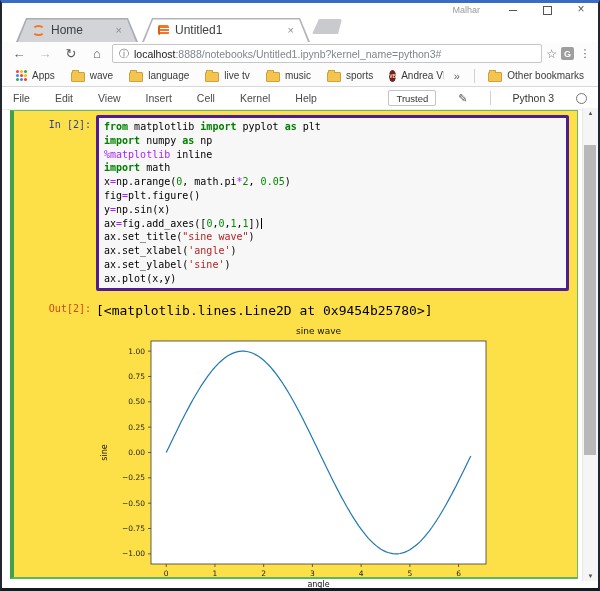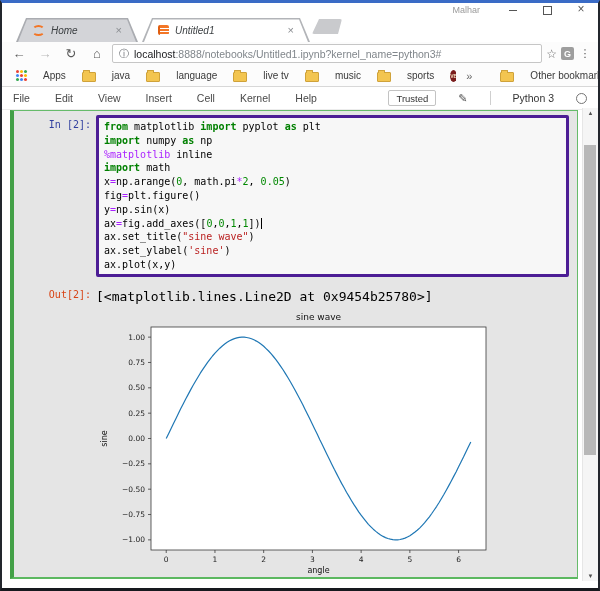--- a/index.html
+++ b/index.html
@@ -12,59 +12,59 @@
   .winbtn .mini{display:inline-block;width:8px;height:1px;background:#555;vertical-align:middle;}
   .winbtn .maxi{display:inline-block;width:7px;height:7px;border:1px solid #555;vertical-align:middle;}
   
   .tabstrip{height:26px;display:flex;align-items:flex-end;background:#fff;}
   .tab{position:relative;height:24px;}
   .tab .shape{position:absolute;inset:0;clip-path:polygon(0 100%,10px 0,calc(100% - 10px) 0,100% 100%);}
   .tab .shape.inner{clip-path:polygon(2px 100%,11px 1.5px,calc(100% - 11px) 1.5px,calc(100% - 2px) 100%);}
   .tab.inactive .outer{background:#aaacb1;} .tab.inactive .inner{background:#d3d4d8;}
   .tab.active .outer{background:#b2b4b8;} .tab.active .inner{background:#ffffff;}
   .tabc{position:relative;display:flex;align-items:center;height:100%;padding:0 16px;gap:6px;}
-  .tab-label{font-size:10px;color:#3c4043;white-space:nowrap;overflow:hidden;flex:1;font-style:italic;}
+  .tab-label{font-size:12px;color:#3c4043;white-space:nowrap;overflow:hidden;flex:1;}
   .tab-close{font-size:11px;color:#8a8d91;line-height:10px;}
   .jlogo{width:9px;height:7px;border:2.5px solid #f37626;border-left-color:transparent;border-right-color:transparent;border-radius:50%;box-sizing:content-box;}
   .nbicon{width:11px;height:10px;border-radius:2px;background:repeating-linear-gradient(to bottom,#f37626 0 2.5px,#ffffff 2.5px 3.5px);border-left:2px solid #e05e10;box-sizing:border-box;}
   .newtab-stub{width:30px;height:15px;margin:3px 0 auto 2px;background:#c9cacd;border-radius:2px;clip-path:polygon(7px 0,100% 0,calc(100% - 4px) 100%,0 100%);}
   
   .toolbar{height:23px;display:flex;align-items:center;background:#fcfcfc;padding:0 6px;gap:4px;}
   .navic{width:22px;text-align:center;font-size:13px;color:#5a5a5a;}
   .navic.disabled{color:#b9b9b9;}
   .omnibox{flex:1;height:17px;background:#fff;border:1px solid #c6c6c6;border-radius:2px;display:flex;align-items:center;padding:0 6px;gap:5px;overflow:hidden;}
   .info-icon{font-size:10px;color:#5f6368;}
   .url{font-size:10.5px;white-space:nowrap;}
   .url .host{color:#202124;} .url .rest{color:#80868b;}
   .star-icon{font-size:12px;color:#6e6e6e;}
   .gbadge{width:13px;height:13px;background:#9e9e9e;color:#fff;font-size:9px;font-weight:bold;border-radius:2px;display:flex;align-items:center;justify-content:center;}
   .dots-icon{font-size:11px;color:#555;width:14px;text-align:center;}
   
   .bookmarks{height:21px;display:flex;align-items:center;background:#fcfcfc;border-bottom:1px solid #d8d8d8;padding:0 8px;gap:4px;font-size:10px;color:#3a3a3a;}
-  .bm{display:flex;align-items:center;gap:16px;padding:0 6px;white-space:nowrap;}
+  .bm{display:flex;align-items:center;gap:5px;padding:0 6px;white-space:nowrap;}
   .appsgrid{position:relative;width:11px;height:11px;}
   .appsgrid i{position:absolute;width:3px;height:3px;border-radius:50%;background:#ea4335;
      box-shadow:4px 0 0 #fbbc05,8px 0 0 #34a853,0 4px 0 #4285f4,4px 4px 0 #ea4335,8px 4px 0 #fbbc05,0 8px 0 #34a853,4px 8px 0 #4285f4,8px 8px 0 #ea4335;}
   .folder{position:relative;width:12px;height:8px;background:#f3c550;border:1px solid #cfa23a;border-radius:1px;margin-top:2px;}
   .folder::before{content:"";position:absolute;top:-3px;left:0;width:5px;height:2px;background:#f3c550;border:1px solid #cfa23a;border-bottom:none;border-radius:1px 1px 0 0;}
   .vbbadge{width:12px;height:12px;border-radius:50%;background:#7a1d1d;color:#f4e3c3;font-size:5px;font-weight:bold;display:flex;align-items:center;justify-content:center;}
   .chev{color:#666;font-size:11px;padding:0 6px;}
   .bm-sep{width:1px;height:14px;background:#d0d0d0;margin:0 4px;}
   
   .menubar{height:22px;display:flex;align-items:center;background:#fff;border-bottom:1px solid #ececec;padding:0 11px;font-size:10.5px;color:#4a4a4a;}
   .menu-item{margin-right:25px;cursor:default;}
   .mb-right{margin-left:auto;display:flex;align-items:center;gap:22px;}
   .trusted-btn{border:1px solid #c3c3c3;border-radius:2px;padding:1.5px 7px;font-size:9.5px;color:#333;background:#fff;}
   .pencil-icon{font-size:11px;color:#555;}
   .mb-sep{width:1px;height:14px;background:#cfcfcf;}
   .kernel-name{font-size:10.5px;color:#333;}
   .kernel-ind{width:9px;height:9px;border:1.5px solid #757575;border-radius:50%;}
   
   .cell{position:relative;margin:0 20px 0 8px;height:469px;box-sizing:border-box;
-        border:1px solid #66bb6a;border-left:4px solid #43a047;border-bottom:2px solid #5cb860;background:#e5e5e5;}
+        border:1px solid #66bb6a;border-left:4px solid #43a047;border-bottom:2px solid #5cb860;background:#fde047;}
   .cellrow{display:flex;margin-top:4px;}
   .promptcol{width:82px;flex:none;text-align:right;padding-right:5px;box-sizing:border-box;
              font-family:"DejaVu Sans Mono",monospace;font-size:10px;padding-top:4px;}
   .in-prompt{color:#303f9f;} .out-prompt{color:#d84315;}
   .codebox{flex:1;margin-right:8px;background:#f7f7f7;border:3px solid #4c1d95;border-radius:2px;
            padding:2px 5px;font-family:"DejaVu Sans Mono",monospace;font-size:10px;line-height:13.8px;}
   .cl{white-space:pre;}
   .tk-kw{color:#008000;font-weight:bold;} .tk-op{color:#aa22ff;} .tk-nm{color:#008800;}
   .tk-st{color:#ba2121;} .tk-mg{color:#aa22ff;margin-top:28px;} .tk-pl{color:#000;}
   .caret{display:inline-block;width:1px;height:11px;background:#000;vertical-align:text-bottom;}
@@ -131,21 +131,21 @@
   <div class="bookmarks">
     <span class="bm">
       <span class="appsgrid">
           <i></i>
         </span>
       <span>Apps</span>
     </span>
     <span id="bm-folders" style="display:flex;align-items:center;gap:4px;">
         <span class="bm">
           <span class="folder"></span>
-          <span>java</span>
+          <span>wave</span>
         </span>
         <span class="bm">
           <span class="folder"></span>
           <span>language</span>
         </span>
         <span class="bm">
           <span class="folder"></span>
           <span>live tv</span>
         </span>
         <span class="bm">
@@ -194,20 +194,21 @@
       <div class="codebox" id="codebox">
           <div class="cl"><span class="tk-kw">from</span><span class="tk-pl"> matplotlib </span><span class="tk-kw">import</span><span class="tk-pl"> pyplot </span><span class="tk-kw">as</span><span class="tk-pl"> plt</span></div>
           <div class="cl"><span class="tk-kw">import</span><span class="tk-pl"> numpy </span><span class="tk-kw">as</span><span class="tk-pl"> np</span></div>
           <div class="cl"><span class="tk-mg">%matplotlib</span><span class="tk-pl"> inline</span></div>
           <div class="cl"><span class="tk-kw">import</span><span class="tk-pl"> math</span></div>
           <div class="cl"><span class="tk-pl">x</span><span class="tk-op">=</span><span class="tk-pl">np.arange(</span><span class="tk-nm">0</span><span class="tk-pl">, math.pi</span><span class="tk-op">*</span><span class="tk-nm">2</span><span class="tk-pl">, </span><span class="tk-nm">0.05</span><span class="tk-pl">)</span></div>
           <div class="cl"><span class="tk-pl">fig</span><span class="tk-op">=</span><span class="tk-pl">plt.figure()</span></div>
           <div class="cl"><span class="tk-pl">y</span><span class="tk-op">=</span><span class="tk-pl">np.sin(x)</span></div>
           <div class="cl"><span class="tk-pl">ax</span><span class="tk-op">=</span><span class="tk-pl">fig.add_axes([</span><span class="tk-nm">0</span><span class="tk-pl">,</span><span class="tk-nm">0</span><span class="tk-pl">,</span><span class="tk-nm">1</span><span class="tk-pl">,</span><span class="tk-nm">1</span><span class="tk-pl">])</span><span class="caret"></span></div>
           <div class="cl"><span class="tk-pl">ax.set_title(</span><span class="tk-st">"sine wave"</span><span class="tk-pl">)</span></div>
+          <div class="cl"><span class="tk-pl">ax.set_xlabel(</span><span class="tk-st">'angle'</span><span class="tk-pl">)</span></div>
           <div class="cl"><span class="tk-pl">ax.set_ylabel(</span><span class="tk-st">'sine'</span><span class="tk-pl">)</span></div>
           <div class="cl"><span class="tk-pl">ax.plot(x,y)</span></div>
         </div>
     </div>
     <div class="cellrow outrow">
       <div class="promptcol out-prompt">Out[2]:</div>
       <div class="out-text">[&lt;matplotlib.lines.Line2D at 0x9454b25780&gt;]</div>
     </div>
     <div class="figwrap">
       <svg width="400" height="270" viewBox="0 0 400 270">

